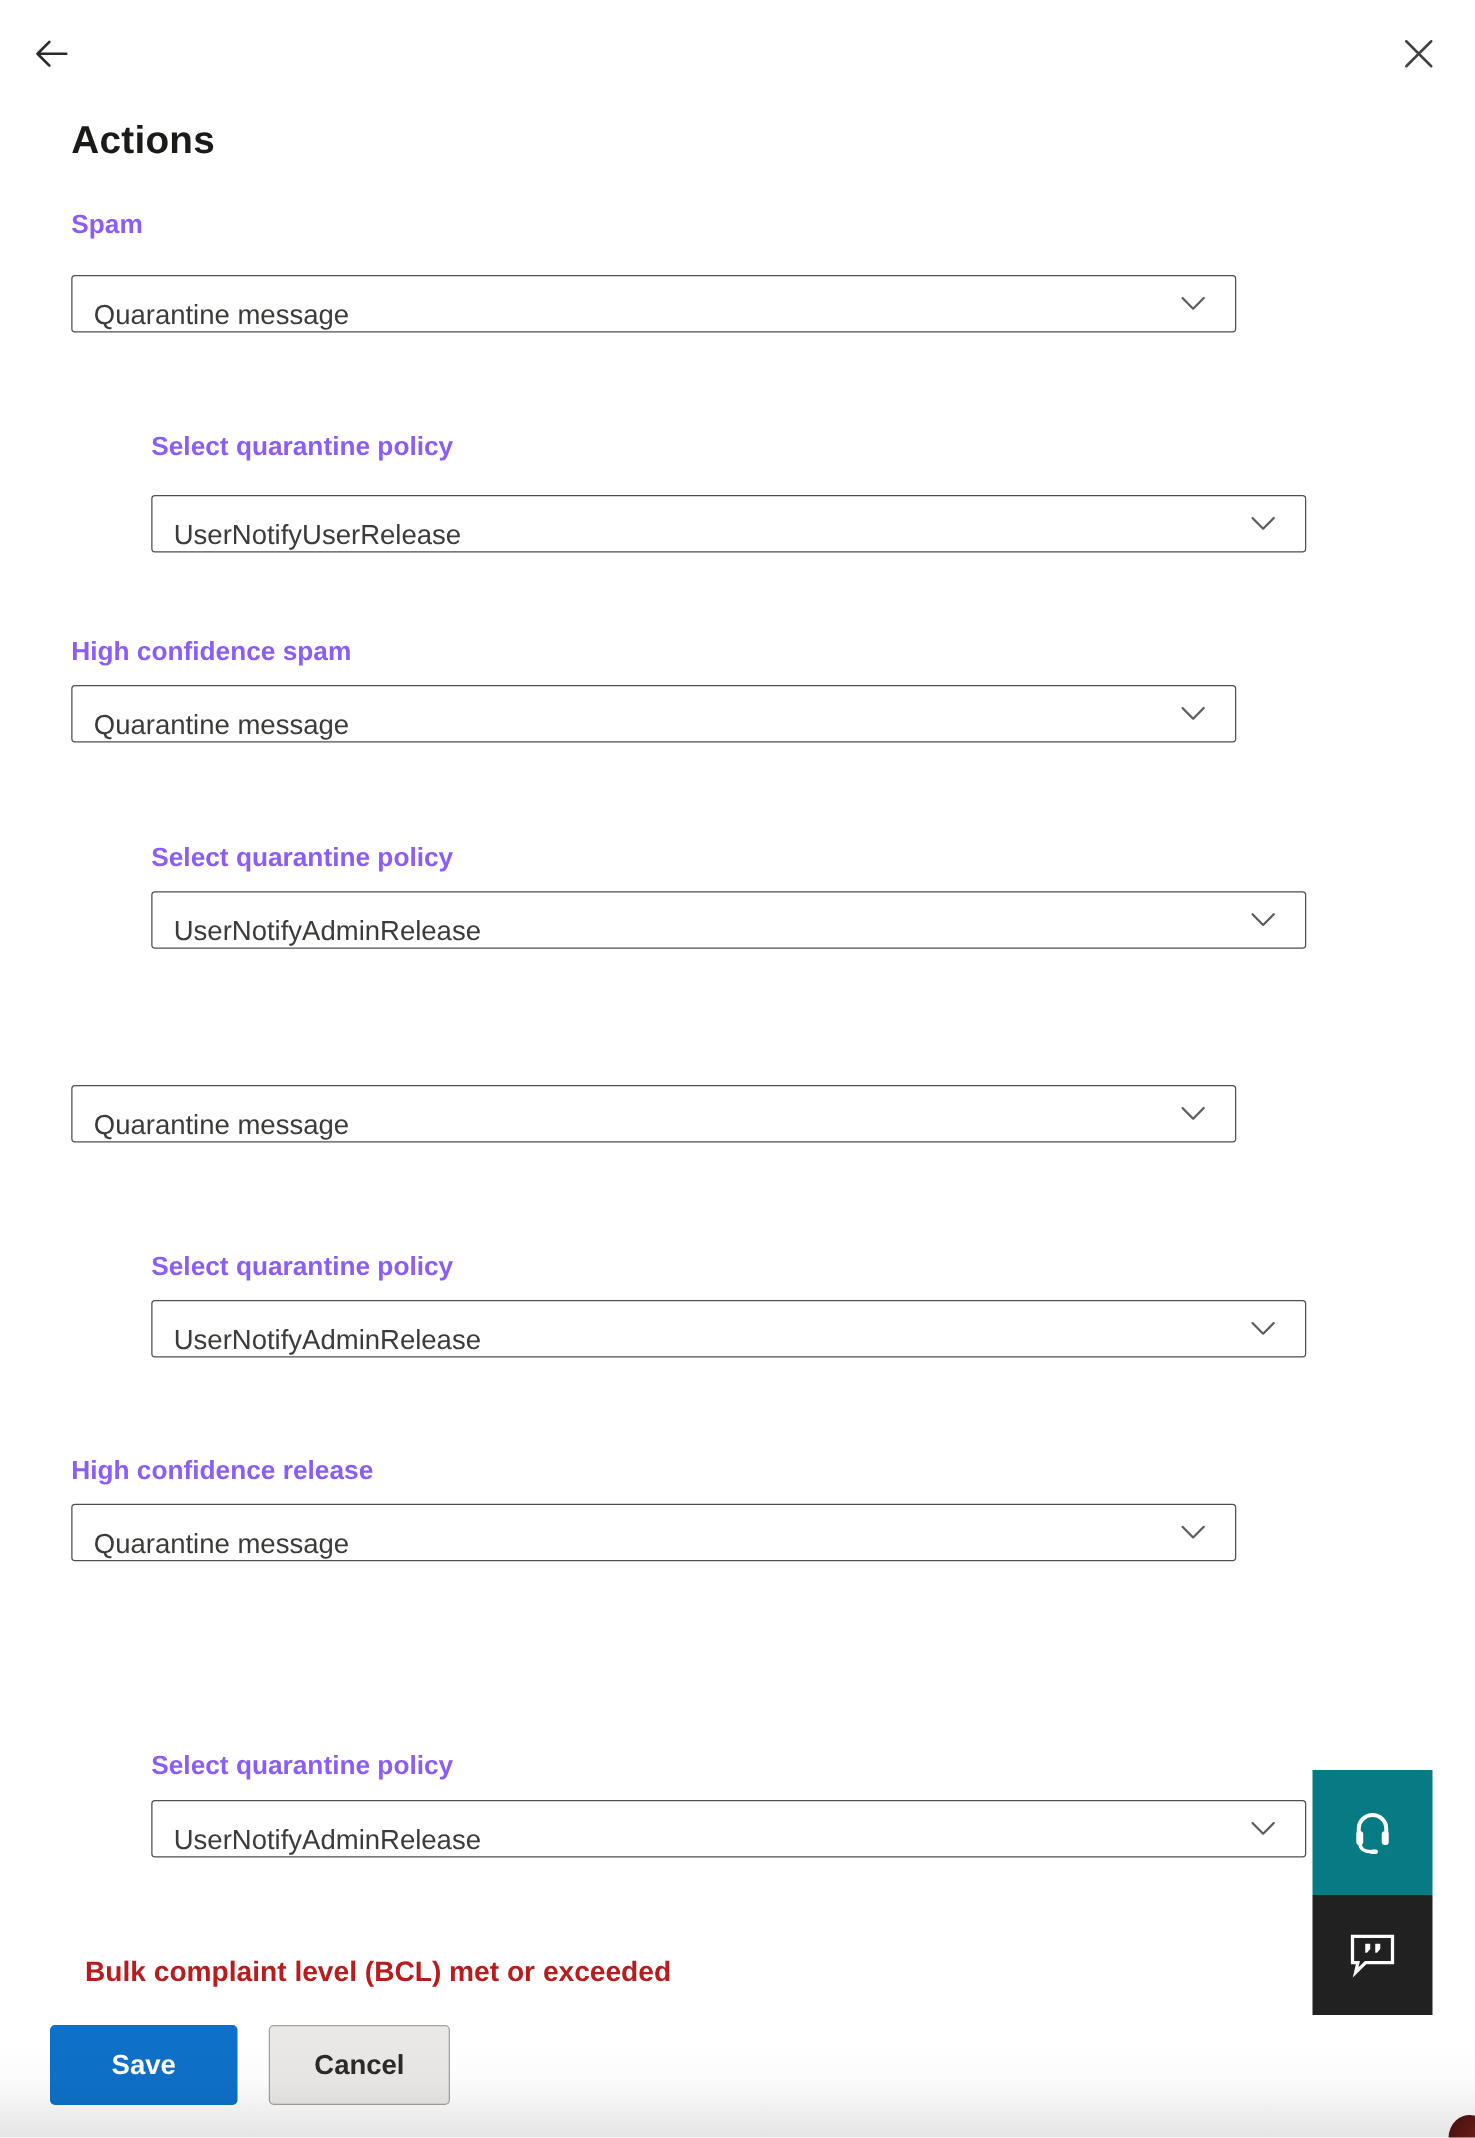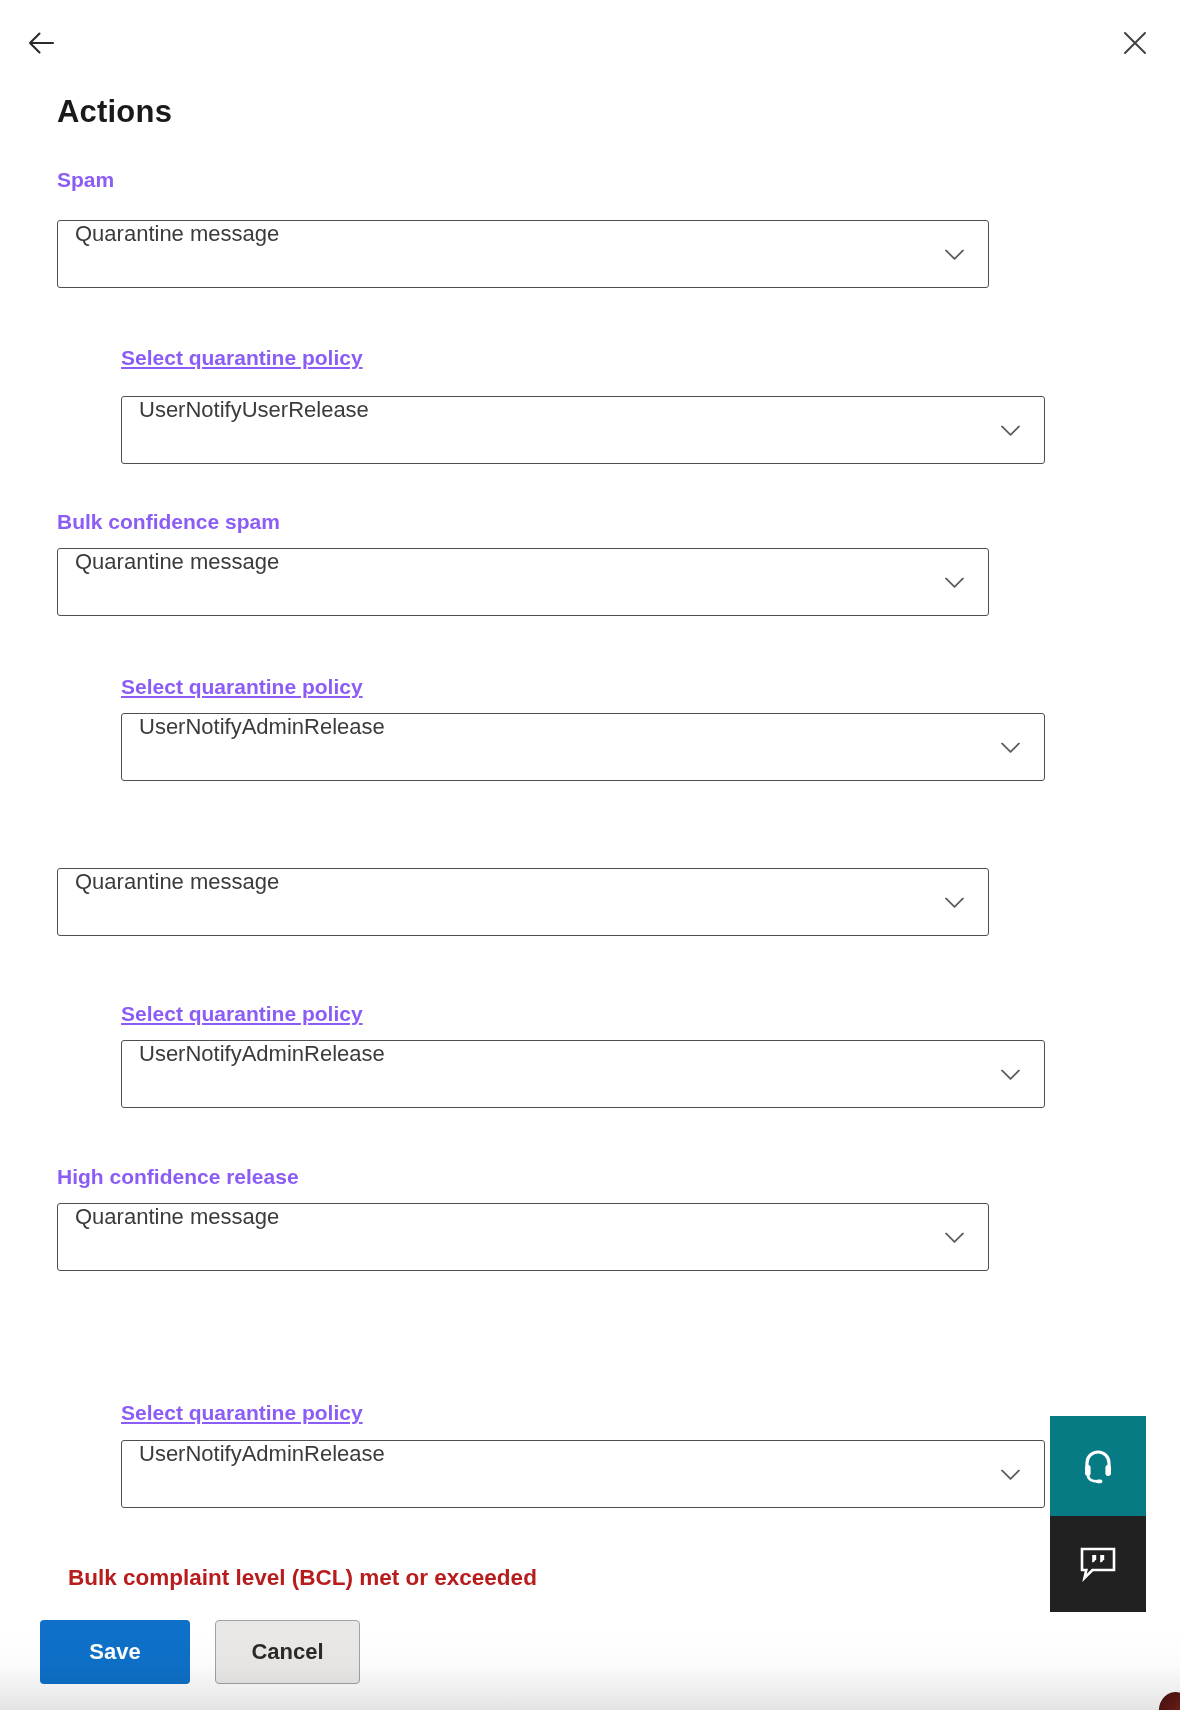--- a/index.html
+++ b/index.html
@@ -11,24 +11,24 @@
   .icon-btn { position:absolute; width:34px; height:34px; background:transparent; border:none;
               display:flex; align-items:center; justify-content:center; cursor:pointer; }
   #back-btn  { left:24px; top:27px; }
   #close-btn { left:1118px; top:27px; }
 
   .page-title { position:absolute; left:57px; top:94px; font-size:31px; font-weight:700;
                 color:#1b1a19; letter-spacing:.2px; }
 
   .field-label { position:absolute; font-size:21px; font-weight:700; color:#8b5cf6; line-height:28px; }
   .field-label.main   { left:57px; }
-  .field-label.indent { left:121px;text-decoration:underline; }
+  .field-label.indent { left:121px; }
 
-  .cb { position:absolute; height:68px; background:#fff; border:1.6px solid #514f4d;
-        border-radius:3px; display:flex; align-items:flex-start; cursor:pointer; }
+  .cb { position:absolute; height:46px; background:#fff; border:1.6px solid #514f4d;
+        border-radius:3px; display:flex; align-items:flex-end; cursor:pointer; }
   .cb.main   { left:57px;  width:932px; }
   .cb.indent { left:121px; width:924px; }
   .cb .val { padding-left:17px; font-size:22px; color:#3d3b39; }
   .cb .chev { position:absolute; right:24px; top:50%; transform:translateY(-42%); }
 
   .note { position:absolute; left:57px; top:1302px; width:990px;
           font-size:22.5px; line-height:37px; color:#323130; }
 
   .next-section { position:absolute; left:68px; top:1561px; font-size:22.5px; font-weight:700;
                   color:#b91c1c; line-height:34px; z-index:1; }
@@ -86,21 +86,21 @@
   <div class="field-label indent" style="top:344px">Select quarantine policy</div>
   <div class="cb indent" style="top:396px" role="combobox">
     <span class="val">UserNotifyUserRelease</span>
     <span class="chev">
       <svg width="19" height="11" viewBox="0 0 19 11" fill="none">
           <path d="M1 1 L9.5 9.5 L18 1" stroke="#5f5d5b" stroke-width="1.8" stroke-linecap="round" stroke-linejoin="round"></path>
         </svg>
     </span>
   </div>
 
-  <div class="field-label main" style="top:508px">Bulk confidence spam</div>
+  <div class="field-label main" style="top:508px">High confidence spam</div>
   <div class="cb main" style="top:548px" role="combobox">
     <span class="val">Quarantine message</span>
     <span class="chev">
       <svg width="19" height="11" viewBox="0 0 19 11" fill="none">
           <path d="M1 1 L9.5 9.5 L18 1" stroke="#5f5d5b" stroke-width="1.8" stroke-linecap="round" stroke-linejoin="round"></path>
         </svg>
     </span>
   </div>
   <div class="field-label indent" style="top:673px">Select quarantine policy</div>
   <div class="cb indent" style="top:713px" role="combobox">

